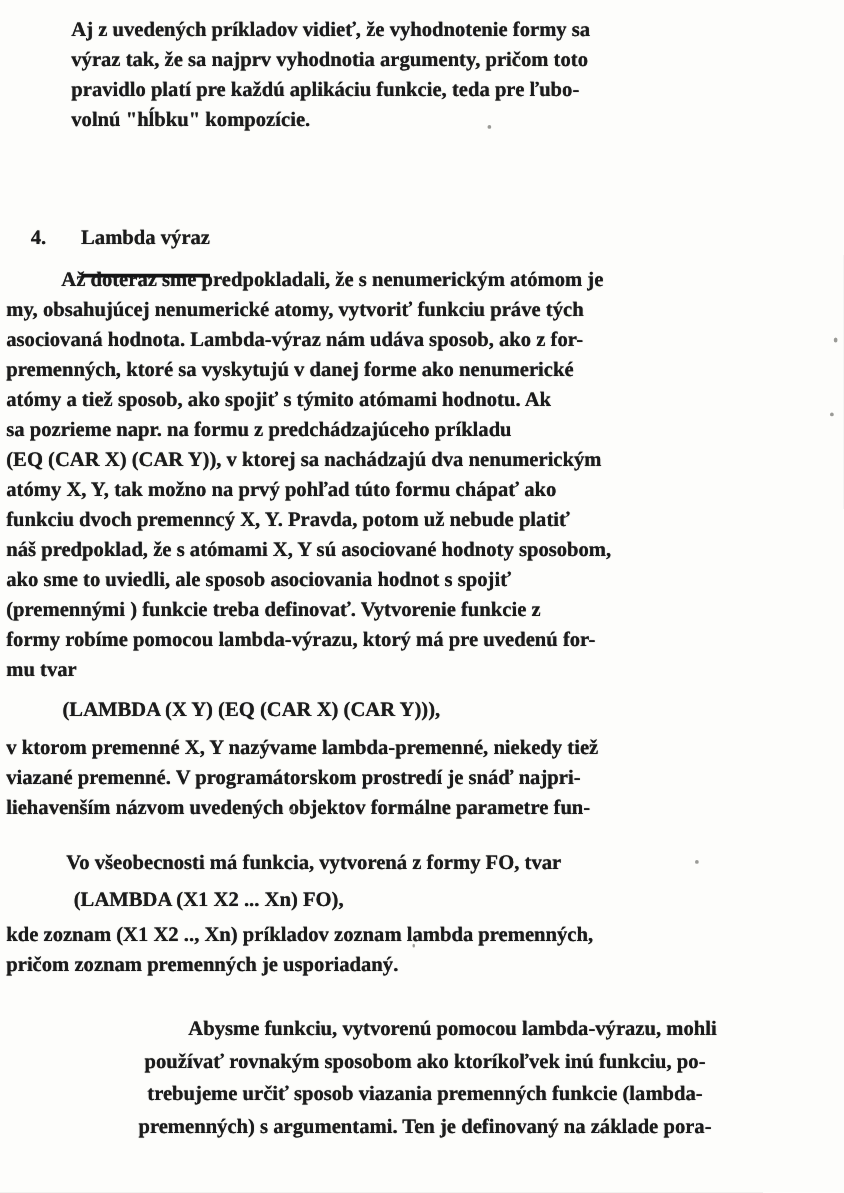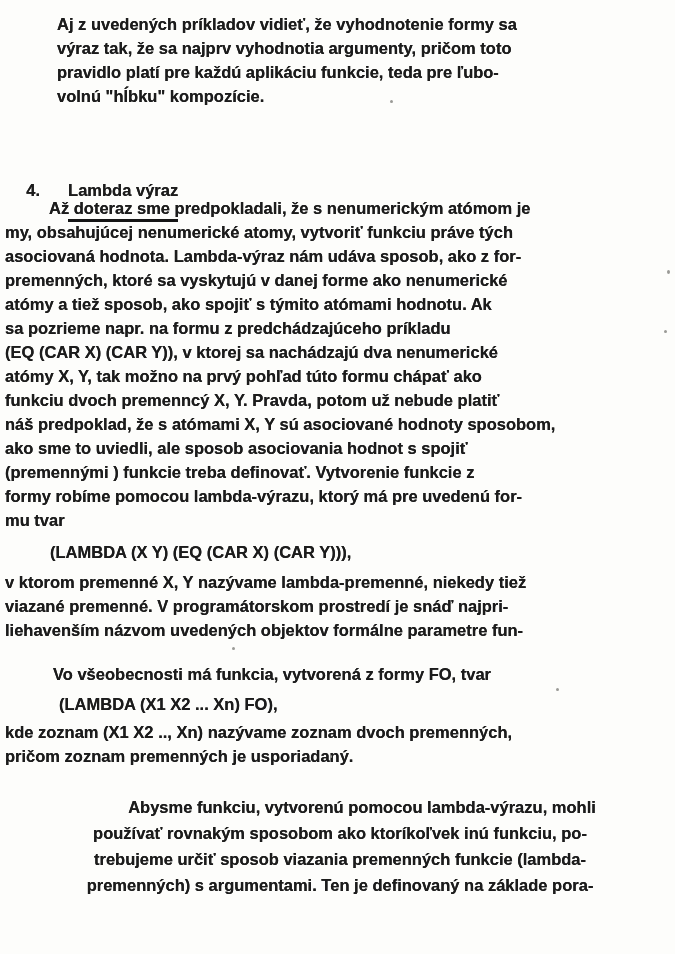--- a/index.html
+++ b/index.html
@@ -4,41 +4,41 @@
 <style>
   html, body { margin: 0; padding: 0; background: #e8e8e6; }
   .page {
     position: relative;
     width: 675px;
     height: 954px;
     margin: 0 auto;
     background: #fdfdfb;
     overflow: hidden;
     box-sizing: border-box;
-    font-family: Liberation Sans, sans-serif;
+    font-family: Liberation Serif, serif;
     font-weight: 700;
     font-size: 16.5px;
     line-height: 24px;
     color: #1c1c1c;
   }
   .tw-line {
     white-space: pre;
     text-shadow: 0 0 0.6px rgba(10,10,10,0.85);
   }
   .p1 { margin: 12px 0 0 57px; }
   .heading { margin: 46px 0 0 8px; height: 26px; }
   .heading .num { display: inline-block; }
   .heading .title {
     display: inline-block;
     margin-left: 28px;
     border-bottom: 3px solid #151515;
     padding-bottom: 17px;
     text-align: right;
   }
-  .p2 { margin: 16px 0 0 5px; }
+  .p2 { margin: 32px 0 0 5px; }
   .indent44 { text-indent: 44px; }
   .indent48 { text-indent: 48px; }
   .formula1 { margin: 8px 0 6px 50px; }
   .p3 { margin-left: 5px; }
   .p4 { margin: 20px 0 0 5px; }
   .formula2 { margin: 6px 0 4px 54px; }
   .p5 { margin: 26px 0 0 5px; line-height: 26px; text-align: center; }
   .speck {
     position: absolute;
     background: #9a9a96;
@@ -61,42 +61,42 @@
     <span class="num">4.</span><span class="title">Lambda výraz</span>
   </div>
 
   <div class="p2">
     <div class="tw-line indent44">Až doteraz sme predpokladali, že s nenumerickým atómom je</div>
     <div class="tw-line">my, obsahujúcej nenumerické atomy, vytvoriť funkciu práve tých</div>
     <div class="tw-line">asociovaná hodnota. Lambda-výraz nám udáva sposob, ako z for-</div>
     <div class="tw-line">premenných, ktoré sa vyskytujú v danej forme ako nenumerické</div>
     <div class="tw-line">atómy a tiež sposob, ako spojiť s týmito atómami hodnotu. Ak</div>
     <div class="tw-line">sa pozrieme napr. na formu z predchádzajúceho príkladu</div>
-    <div class="tw-line">(EQ (CAR X) (CAR Y)), v ktorej sa nachádzajú dva nenumerické</div>
+    <div class="tw-line">(EQ (CAR X) (CAR Y)), v ktorej sa nachádzajú dva nenumerickým</div>
     <div class="tw-line">atómy X, Y, tak možno na prvý pohľad túto formu chápať ako</div>
     <div class="tw-line">funkciu dvoch premenncý X, Y. Pravda, potom už nebude platiť</div>
     <div class="tw-line">náš predpoklad, že s atómami X, Y sú asociované hodnoty sposobom,</div>
     <div class="tw-line">ako sme to uviedli, ale sposob asociovania hodnot s spojiť</div>
     <div class="tw-line">(premennými ) funkcie treba definovať. Vytvorenie funkcie z</div>
     <div class="tw-line">formy robíme pomocou lambda-výrazu, ktorý má pre uvedenú for-</div>
     <div class="tw-line">mu tvar</div>
   </div>
 
   <div class="formula1 tw-line">(LAMBDA (X Y) (EQ (CAR X) (CAR Y))),</div>
 
   <div class="p3">
     <div class="tw-line">v ktorom premenné X, Y nazývame lambda-premenné, niekedy tiež</div>
     <div class="tw-line">viazané premenné. V programátorskom prostredí je snáď najpri-</div>
     <div class="tw-line">liehavenším názvom uvedených objektov formálne parametre fun-</div>
   </div>
 
   <div class="p4">
     <div class="tw-line indent48">Vo všeobecnosti má funkcia, vytvorená z formy FO, tvar</div>
     <div class="formula2 tw-line">(LAMBDA (X1 X2 ... Xn) FO),</div>
-    <div class="tw-line">kde zoznam (X1 X2 .., Xn) nazývame zoznam dvoch premenných,</div>
+    <div class="tw-line">kde zoznam (X1 X2 .., Xn) príkladov zoznam lambda premenných,</div>
     <div class="tw-line">pričom zoznam premenných je usporiadaný.</div>
   </div>
 
   <div class="p5">
     <div class="tw-line indent44">Abysme funkciu, vytvorenú pomocou lambda-výrazu, mohli</div>
     <div class="tw-line">používať rovnakým sposobom ako ktoríkoľvek inú funkciu, po-</div>
     <div class="tw-line">trebujeme určiť sposob viazania premenných funkcie (lambda-</div>
     <div class="tw-line">premenných) s argumentami. Ten je definovaný na základe pora-</div>
   </div>
 

